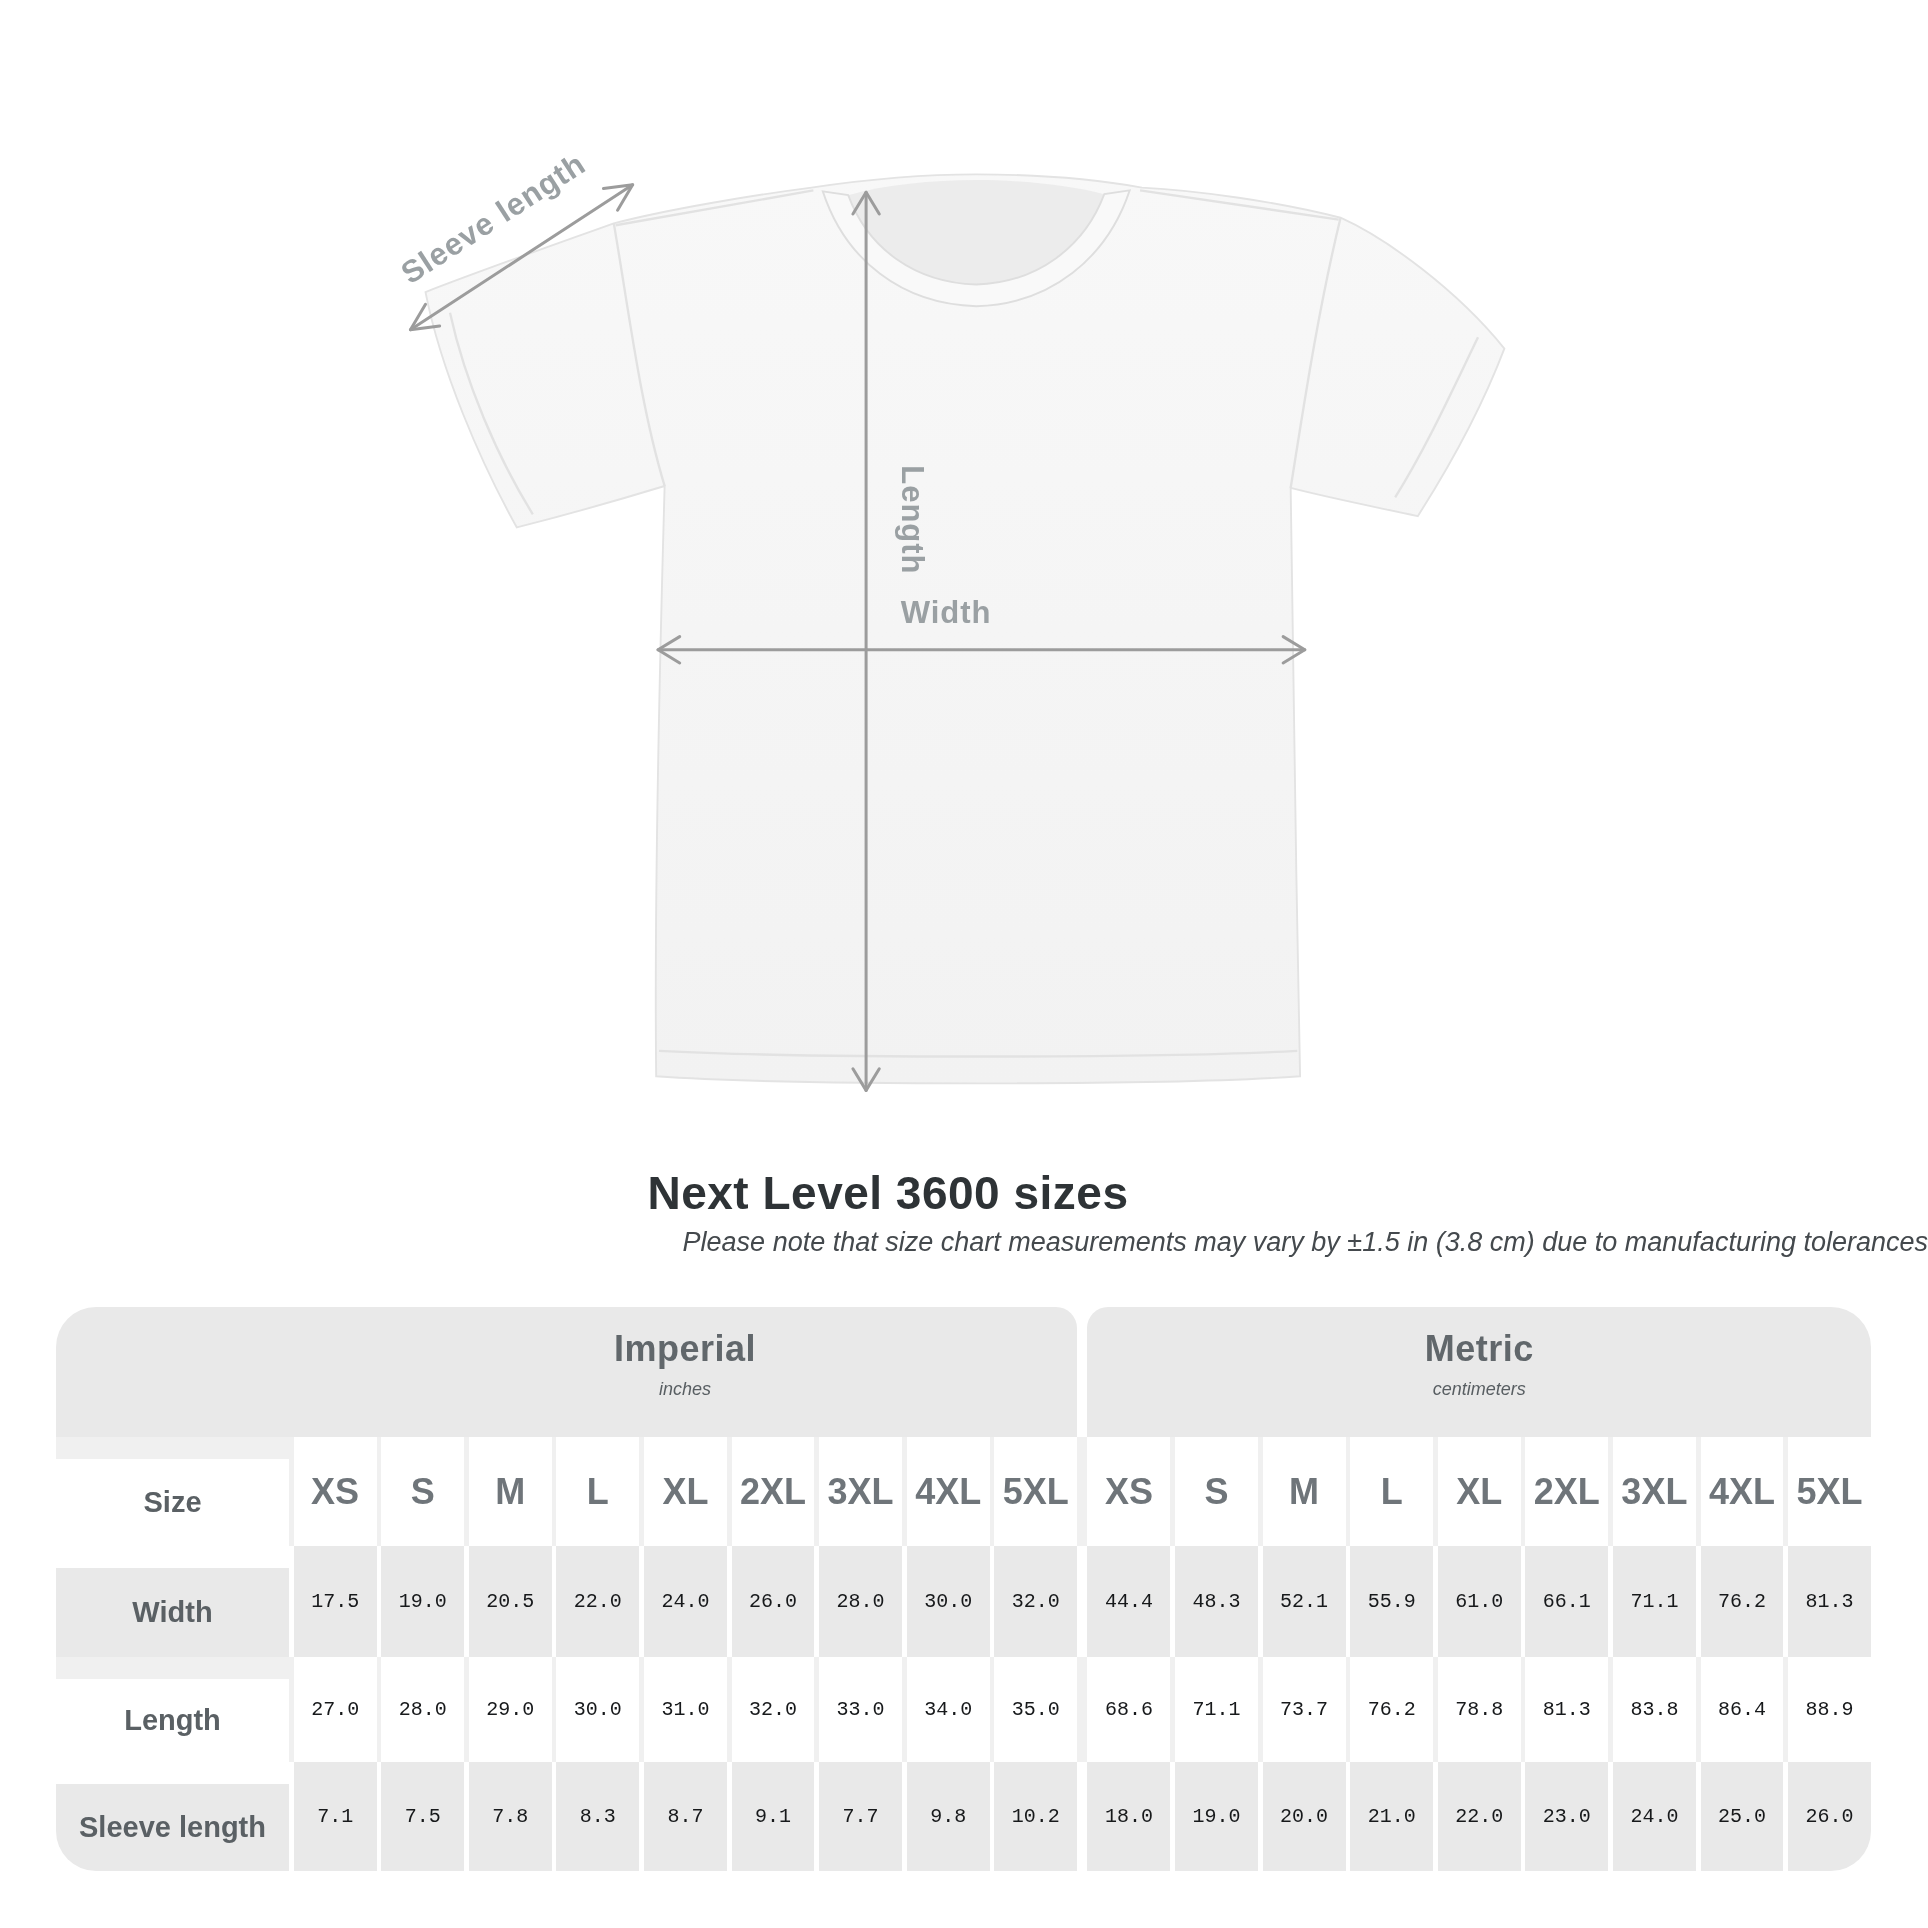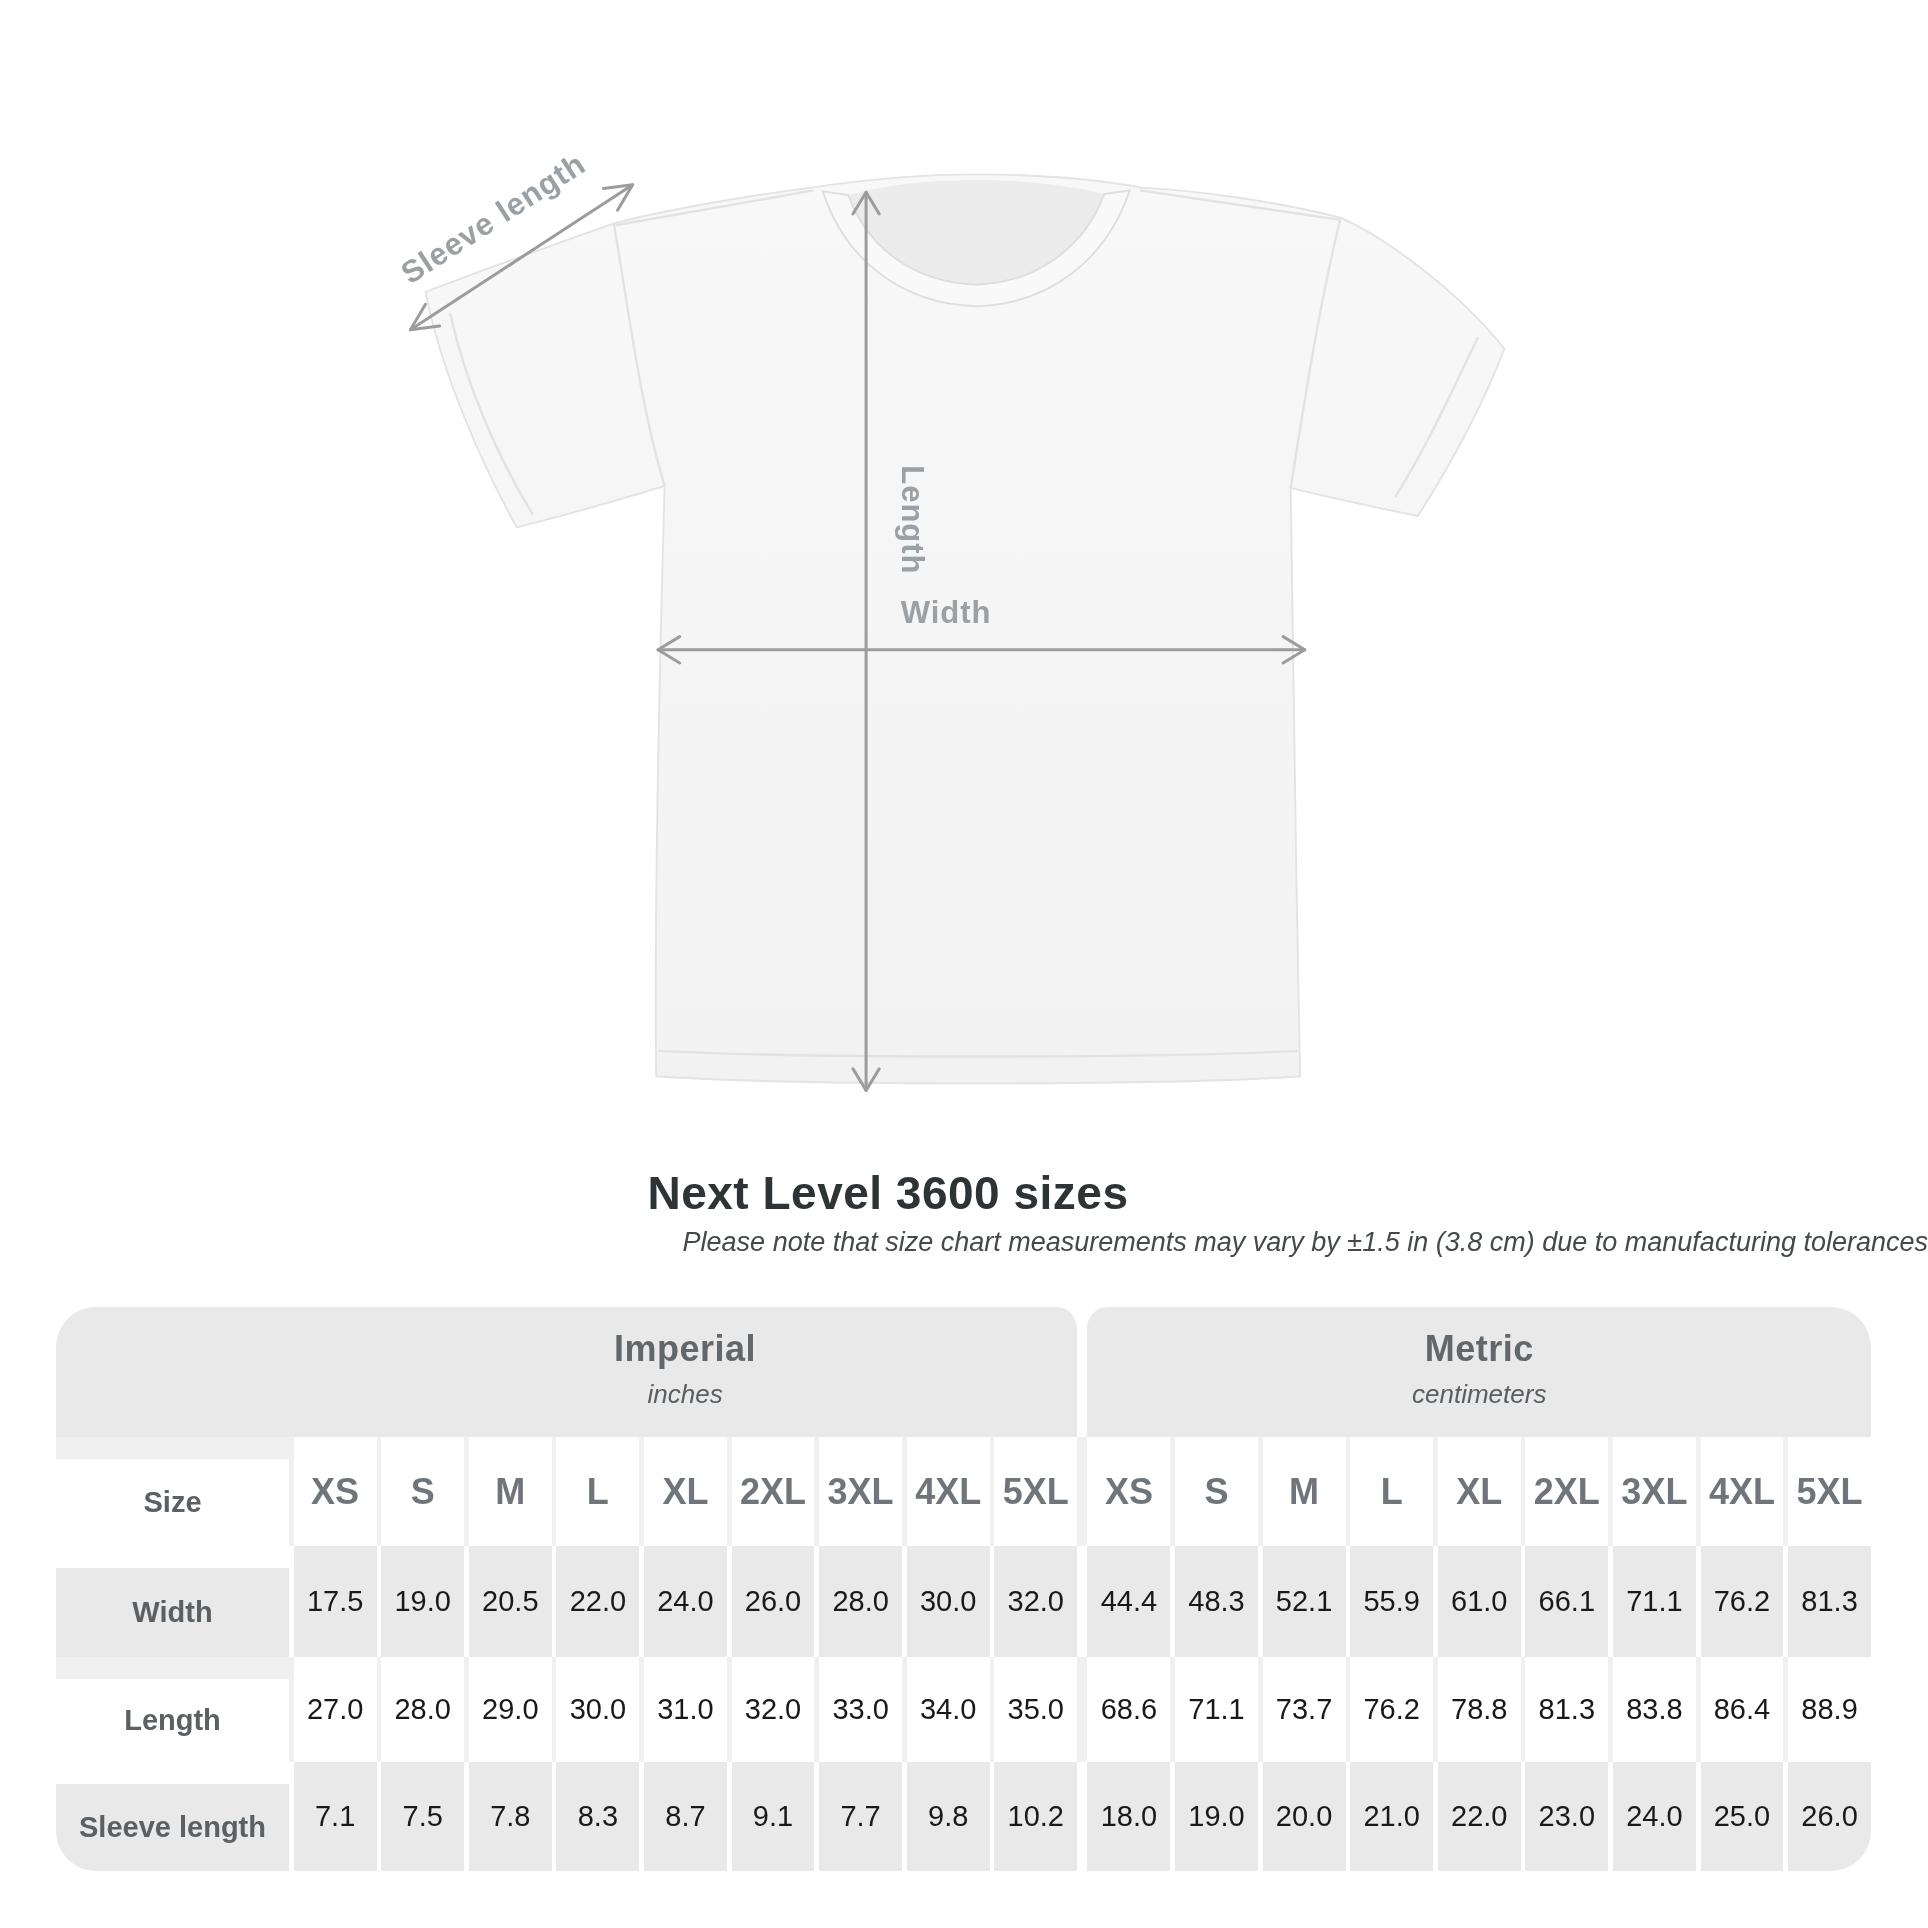--- a/index.html
+++ b/index.html
@@ -44,39 +44,39 @@
   
   .row-groups { height: 130px; background: transparent; }
   .row-groups .group-cell {
     background: #e9e9e9;
     flex-direction: column; justify-content: flex-start;
     padding-top: 21px; gap: 8.5px; box-sizing: border-box;
   }
   .group-cell.imperial { grid-column: 1 / 11; border-radius: 40px 21px 0 0; padding-left: 237px; }
   .group-cell.metric   { grid-column: 12 / 21; border-radius: 21px 40px 0 0; }
   .group-name { font-size: 36px; font-weight: bold; color: #61676b; letter-spacing: 0.5px; }
-  .group-unit { font-size: 26px; font-style: italic; color: #585e62; }
+  .group-unit { font-size: 18px; font-style: italic; color: #585e62; }
 
   
   .row-white { background: #f0f0f0; }
   .row-white .cell { background: #ffffff; }
   .row-gray  { background: transparent; }
   .row-gray .cell { background: #e9e9e9; }
   .spacer { background: transparent !important; }
 
   .row-sizes  { height: 109px; }
   .row-width  { height: 111px; }
   .row-length { height: 105px; }
   .row-sleeve { height: 109px; }
   .row-sleeve .cell:first-child { border-radius: 0 0 0 40px; }
   .row-sleeve .cell:last-child  { border-radius: 0 0 40px 0; }
 
   .label-cell { font-size: 29px; font-weight: bold; color: #5a6064; margin-top: 22px; }
   .size-cell  { font-size: 36px; font-weight: bold; color: #6f757a; }
-  .data-cell  { font-size: 29px; font-weight: normal; color: #17191b; }
+  .data-cell  { font-size: 20px; font-weight: normal; color: #17191b; font-family: Liberation Mono, monospace; }
 </style>
 </head>
 <body>
 
 <div id="diagram" class="abs">
   <svg width="1928" height="1262" viewBox="0 0 2048 1340">
     <defs>
       <linearGradient id="shirtGrad" x1="0" y1="0" x2="0" y2="1">
         <stop offset="0" stop-color="#f8f8f8"></stop>
         <stop offset="1" stop-color="#f2f2f2"></stop>

